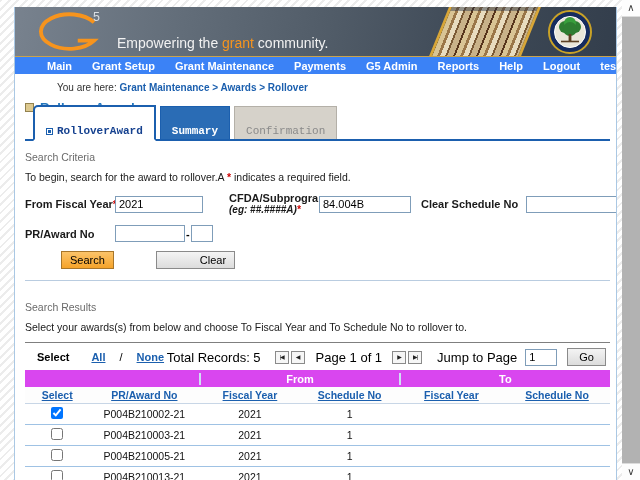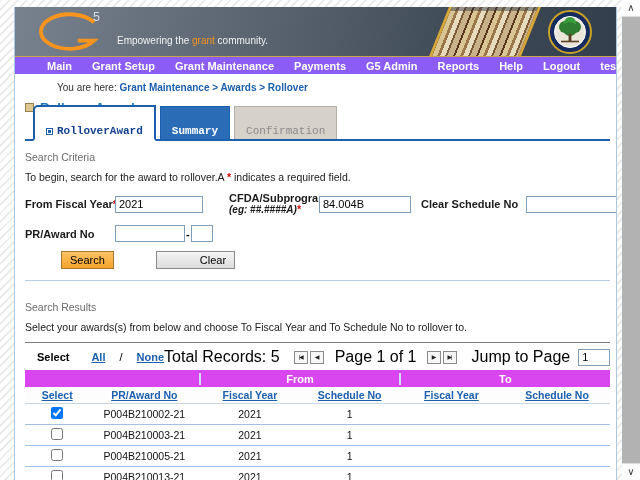--- a/index.html
+++ b/index.html
@@ -15,34 +15,34 @@
     border-left:1px solid #aac8e4; border-right:1px solid #aac8e4;
     overflow:hidden;
   }
   
   .banner {
     height:50px; position:relative; overflow:hidden;
     background: linear-gradient(100deg,#78828e 0%,#626d79 28%,#515c68 52%,#414c59 72%,#333e4c 100%);
     border-bottom:1px solid #c9a34c;
   }
   .g5svg { position:absolute; left:18px; top:2px; width:78px; height:46px; }
-  .tagline { position:absolute; left:102px; top:28px; font-size:10px; color:#f2f2f2; }
+  .tagline { position:absolute; left:102px; top:28px; font-size:14px; color:#f2f2f2; }
   .tagline .hl { color:#f7941d; }
   .bookshelf {
     position:absolute; right:86px; top:-8px; width:92px; height:70px;
     transform: skewX(-22deg);
     background: repeating-linear-gradient(90deg,#d9c494 0 5px,#9a7648 5px 8px,#e8dcbf 8px 13px,#7a5a36 13px 15px,#c9b289 15px 21px,#57351c 21px 23px);
     border-left:3px solid #d8a638; border-right:3px solid #d8a638;
   }
   .bookshelf::after{content:"";position:absolute;left:0;top:0;right:0;height:12px;
     background:rgba(40,50,70,.45);}
   .seal { position:absolute; right:24px; top:3px; width:44px; height:44px; }
   
   .nav {
-    height:17px; background:#8b5cf6; display:flex; align-items:center;
+    height:17px; background:#3b82f6; display:flex; align-items:center;
     padding-left:22px; gap:0;
   }
   .nav-item { color:#fff; font-weight:bold; font-size:11px; padding:0 10px; cursor:pointer; white-space:nowrap; }
   
   .content { padding:0 6px 0 10px; }
   .breadcrumb { margin-top:8px; font-size:10px; color:#333;margin-left:32px; }
   .breadcrumb .path { color:#1b5fae; font-weight:bold; }
   .page-title { margin-top:7px; display:flex; align-items:center; gap:6px; }
   .title-glyph { width:9px; height:9px; background:#ddc98f; border:1px solid #93824e; display:inline-block; }
   .page-title span.t { color:#2175bc; font-weight:bold; font-size:13px; }
@@ -82,21 +82,21 @@
   .btn-gray { background:linear-gradient(#f4f4f4,#dcdcdc); border:1px solid #8a8a8a; color:#000;padding-left:43px; }
   .divider { margin-top:11px; border-top:1px solid #b9cce0; }
   
   .results-label { margin-top:20px; }
   .select-bar { margin-top:9px; border-top:1px solid #7f7f7f; padding:5px 4px 4px 12px; display:flex; align-items:center; font-size:11px; }
   .sel-b { font-weight:bold; }
   .link { color:#1b5fae; font-weight:bold; text-decoration:underline; cursor:pointer; }
   .slash { margin:0 14px; }
   .all-link { margin-left:22px; }
   .pager { margin-left:auto; display:flex; align-items:center; }
-  .pgl { font-size:16px; white-space:nowrap; }
+  .pgl { font-size:13px; white-space:nowrap; }
   .pbtn {
     width:14px; height:13px; border:1px solid #8a8a8a; background:#f6f6f6;
     font-size:6px; line-height:11px; text-align:center; color:#222; margin:0 1px; cursor:pointer;
     letter-spacing:-1px;
   }
   .in-jump { width:32px; margin:0 10px 0 8px; }
   .btn-go { padding:2px 11px; }
   .gap1{ margin-left:14px; } .gap2{ margin-left:10px; }
   
   .grid { margin-top:0; width:100%; }

